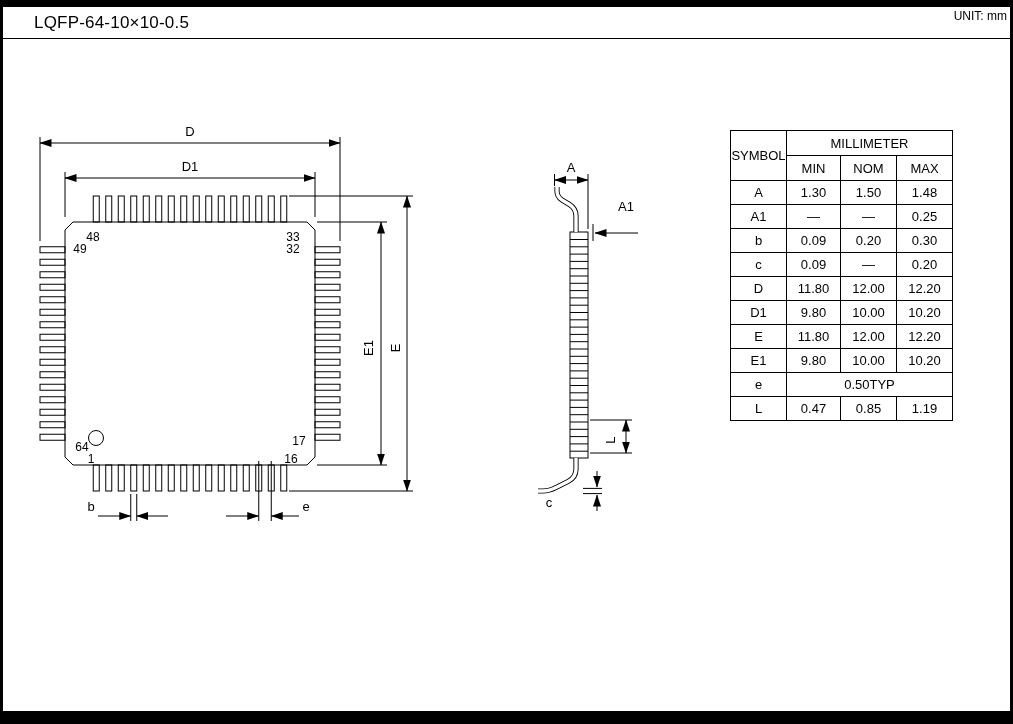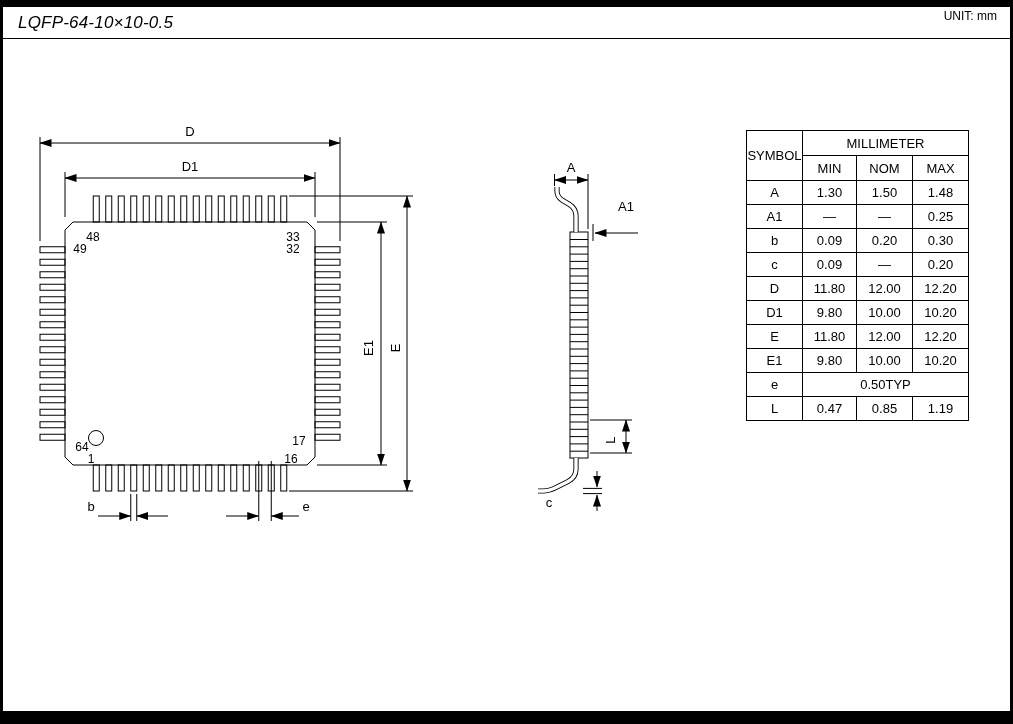--- a/index.html
+++ b/index.html
@@ -11,31 +11,30 @@
   .frame {
     position:absolute; inset:0; z-index:10; pointer-events:none;
     border-left:3px solid #000; border-right:3px solid #000;
     border-top:7px solid #000; border-bottom:13px solid #000;
   }
   .title-divider {
     position:absolute; left:3px; right:3px; top:38px; height:1px;
     background:#000; z-index:5;
   }
   .page-title {
-    position:absolute; left:18px; top:13px; font-size:17px; z-index:6;
+    position:absolute; left:34px; top:13px; font-size:17px; z-index:6;
     letter-spacing:0.2px;
-    font-style:italic;
   }
   .unit-label {
-    position:absolute; right:16px; top:9px; font-size:12px; z-index:6;
+    position:absolute; right:6px; top:9px; font-size:12px; z-index:6;
   }
   svg.drawing { position:absolute; left:0; top:0; }
   table.dims {
     position:absolute; left:730px; top:130px; z-index:6;
-    border-collapse:collapse; background:#fff; table-layout:fixed;margin-left:16px;
+    border-collapse:collapse; background:#fff; table-layout:fixed;
   }
   .dims td {
     border:1px solid #000; font-size:13px; font-weight:normal;
     text-align:center; vertical-align:middle; padding:0; height:24px;
     overflow:hidden; white-space:nowrap;
   }
   .dims thead td { height:25px; }
 </style>
 </head>
 <body>

